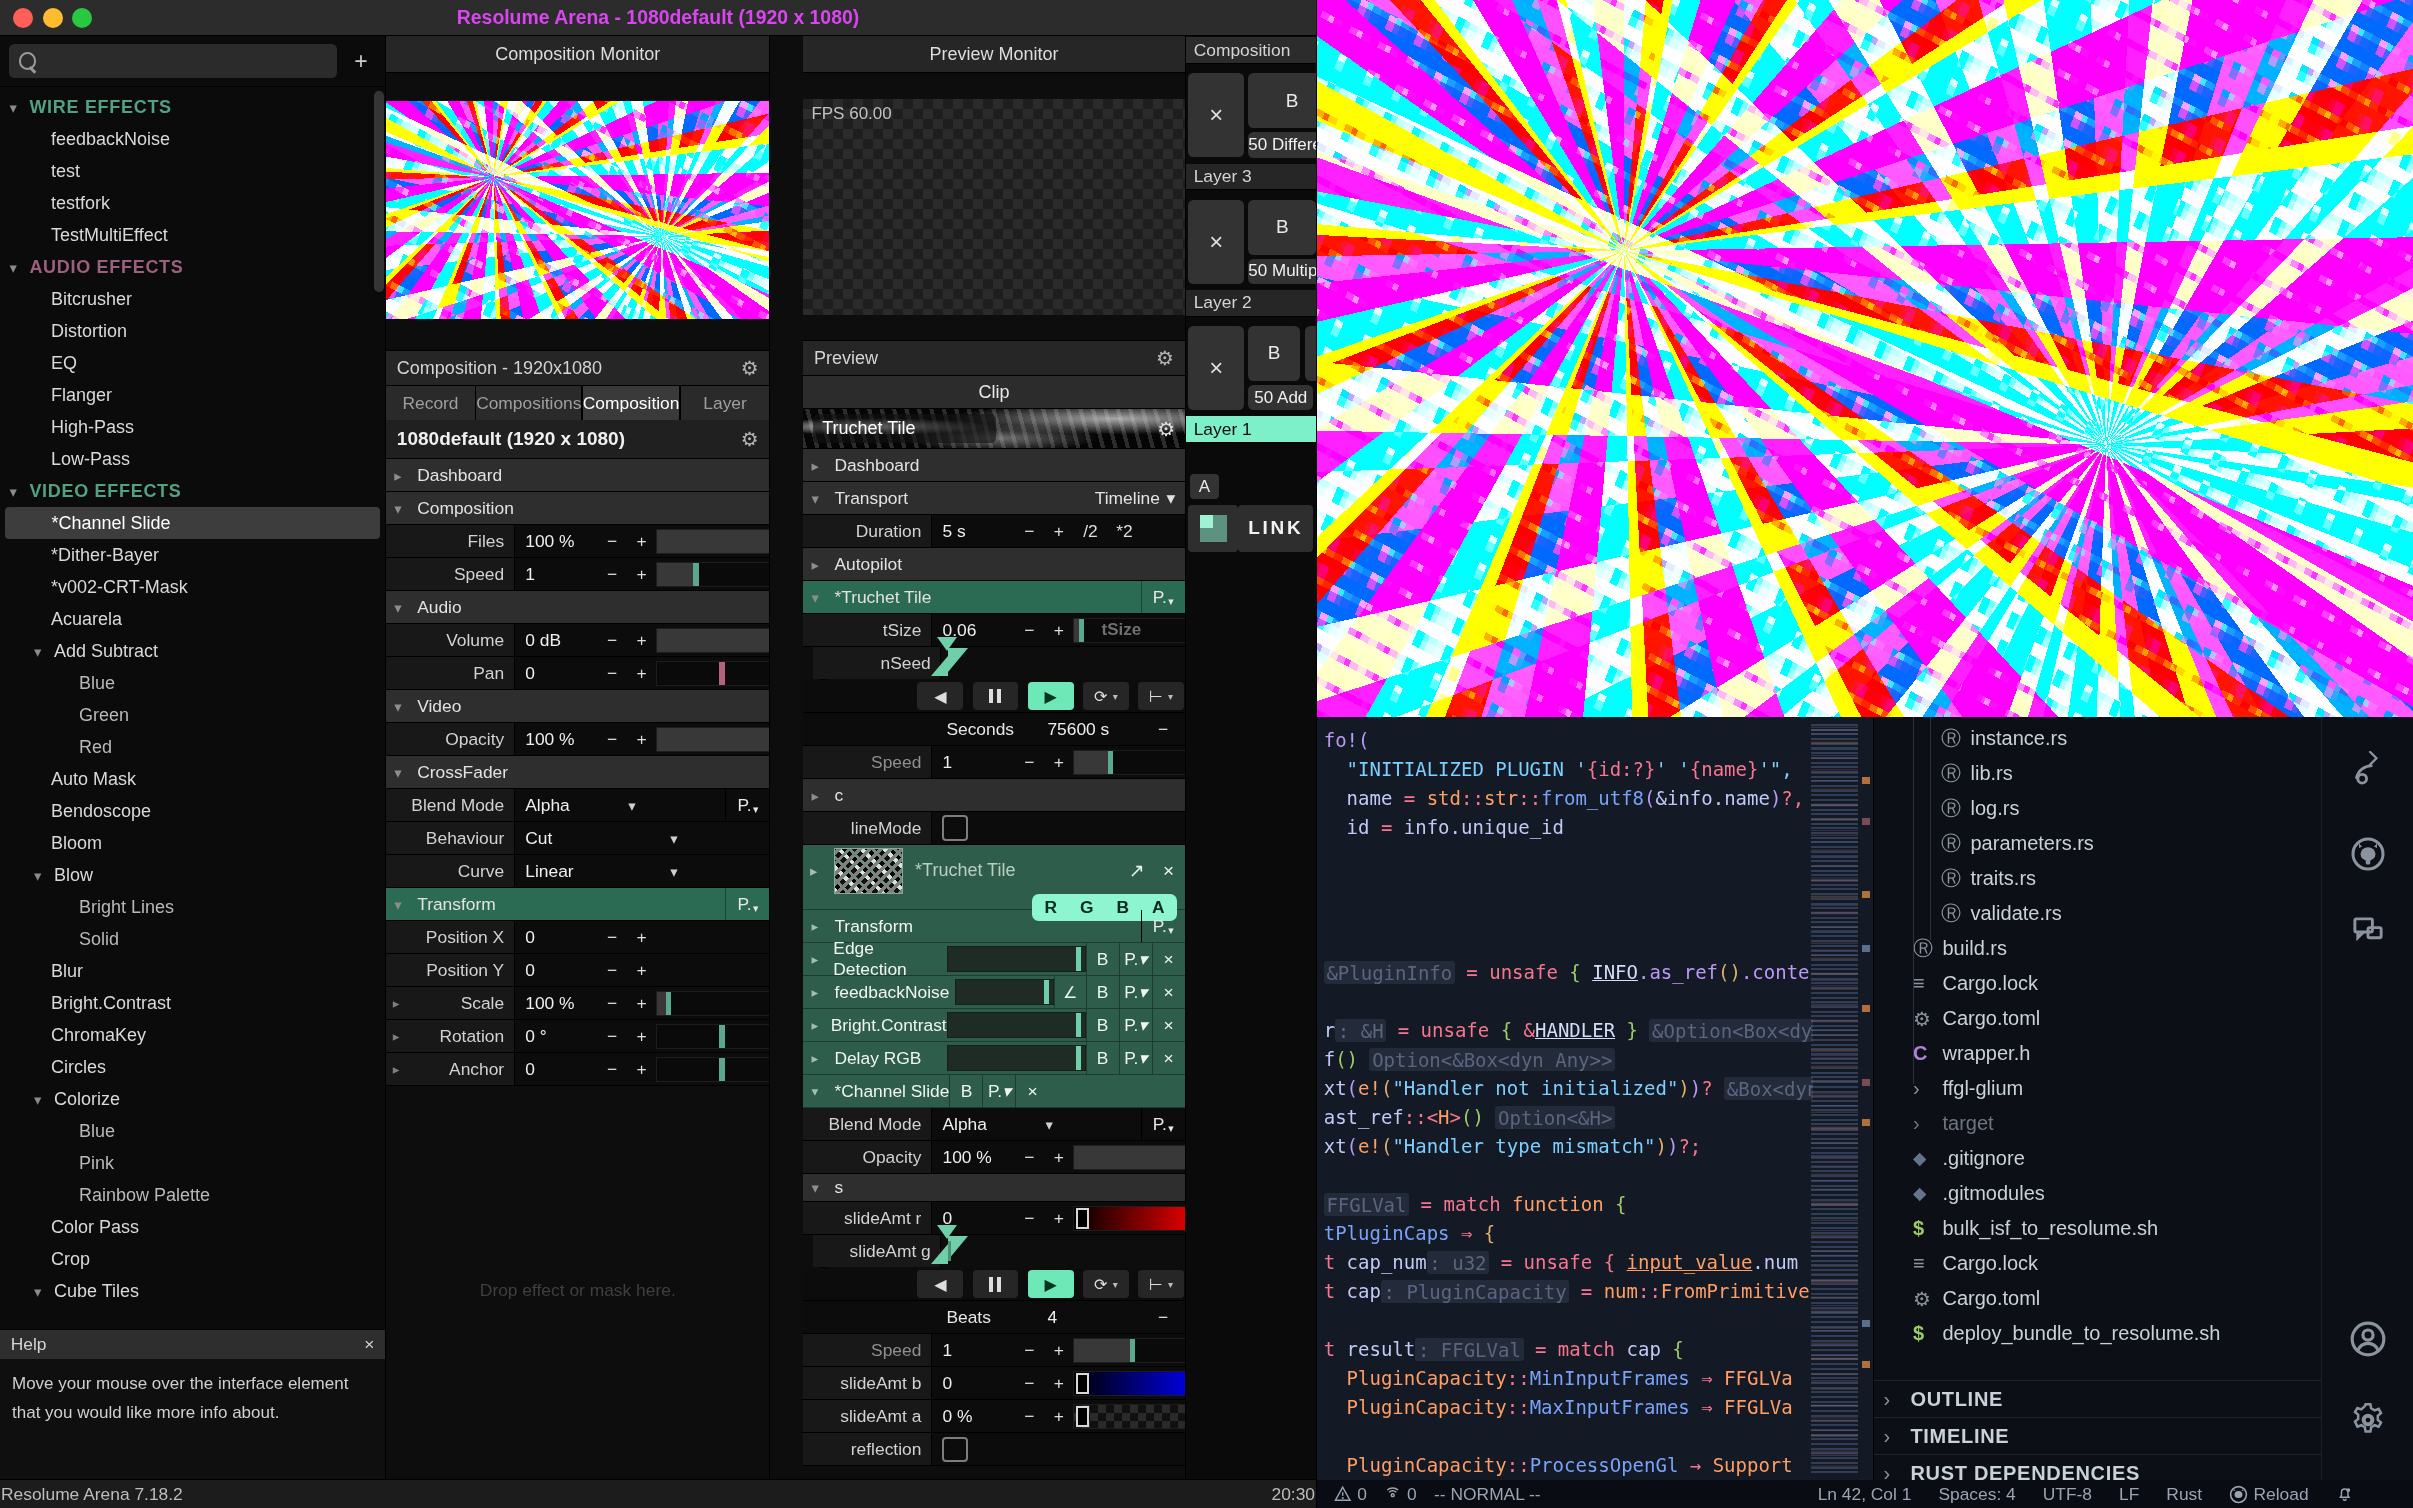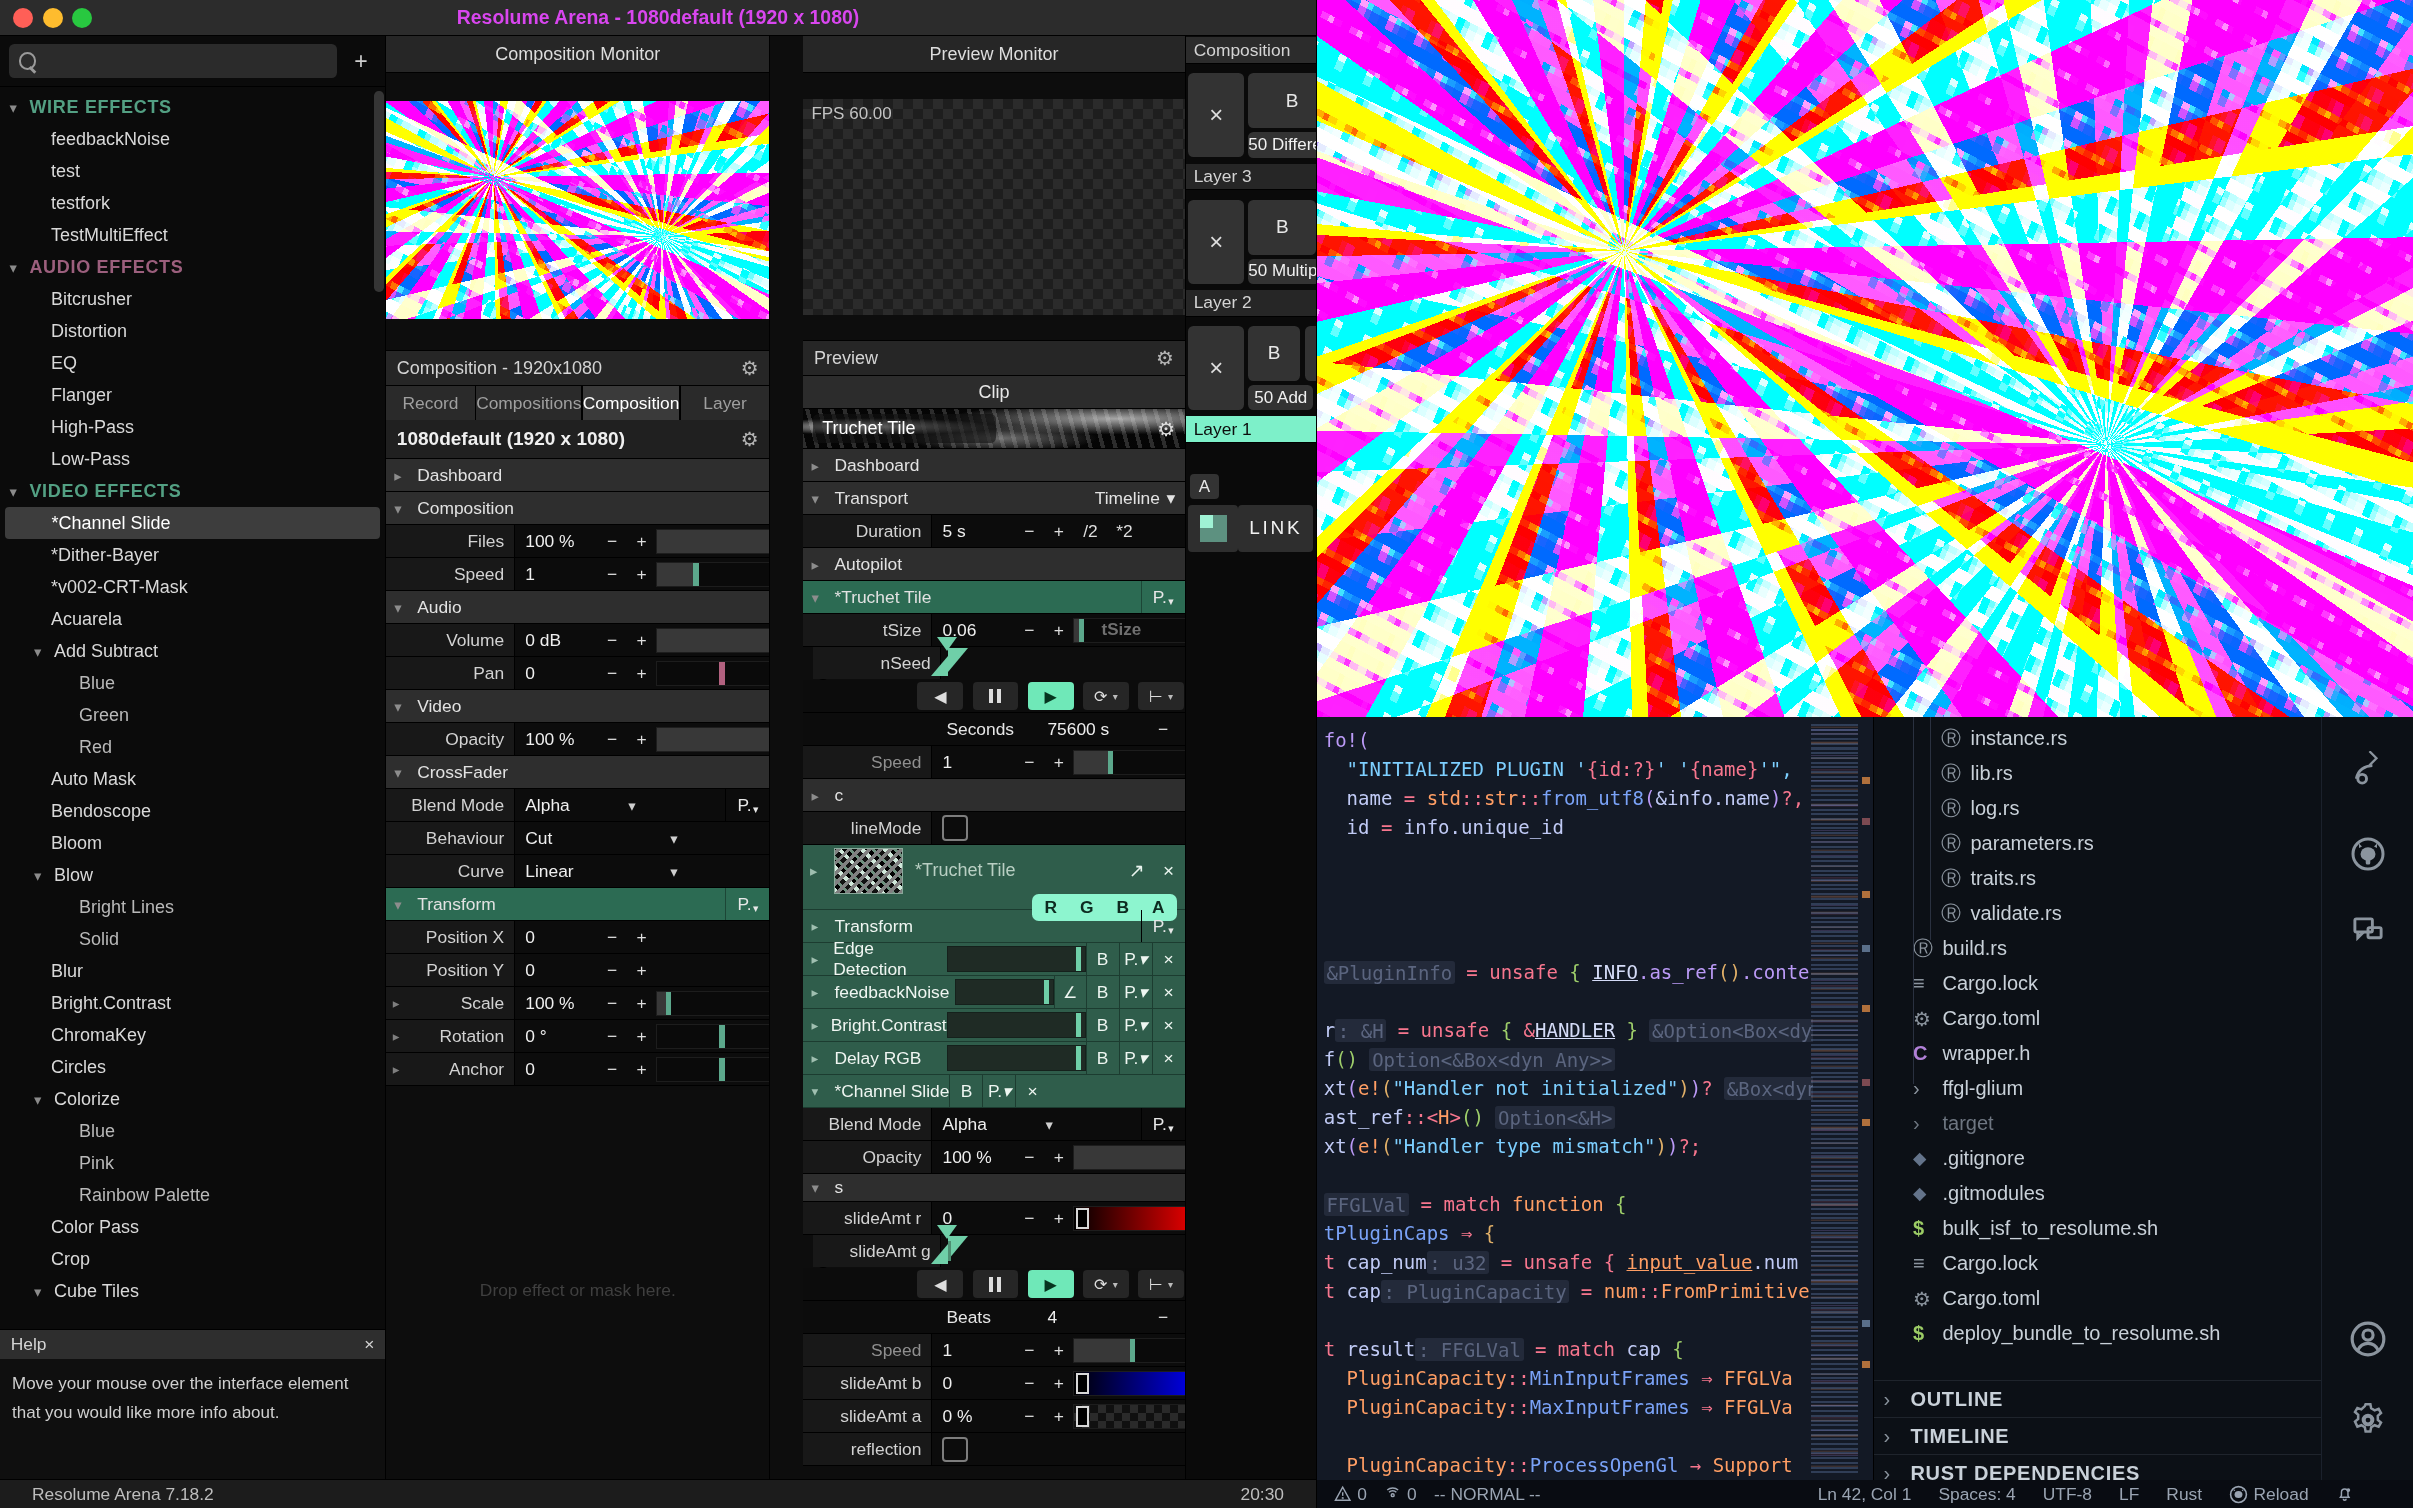--- a/index.html
+++ b/index.html
@@ -5,21 +5,21 @@
   html,body{margin:0;padding:0;background:#000;}
   .screen{position:relative;width:2413px;height:1508px;overflow:hidden;background:#000;
           font-family:"Liberation Sans", sans-serif;color:#d4d4d4;}
   
   .resolume{position:absolute;left:0;top:0;width:1316px;height:1508px;background:#0d0d0d;border-right:1.3px solid #000;}
   .titlebar{height:35px;background:#2c2c2c;display:flex;align-items:center;position:relative;border-bottom:1.3px solid #000;}
   .tl{width:20px;height:20px;border-radius:50%;margin-left:9.4px;display:inline-block;}
   .tl.r{background:#ff5f57;margin-left:13.4px;}.tl.y{background:#febc2e;}.tl.g{background:#28c840;}
   .wtitle{position:absolute;left:0;right:0;text-align:center;font-size:19.4px;font-weight:bold;color:#d946ef;}
   .res-body{display:flex;height:1443px;}
-  .res-status{height:29.5px;background:#1c1c1c;border-top:1.3px solid #000;display:flex;align-items:center;justify-content:space-between;font-size:17.4px;color:#bdbdbd;padding:0 32px;}
+  .res-status{height:29.5px;background:#1c1c1c;border-top:1.3px solid #000;display:flex;align-items:center;justify-content:space-between;font-size:17.4px;color:#bdbdbd;padding:0 1px;}
   
   .col-left{width:396px;background:#0b0b0b;display:flex;flex-direction:column;border-right:1.3px solid #000;position:relative;}
   .tabbar{height:38px;display:flex;background:#151515;gap:1.3px;}
   .mtab{flex:1;background:#242424;color:#aeaeae;font-size:18px;display:flex;align-items:center;justify-content:center;}
   .mtab.active{background:#3c3c3c;color:#fff;}
   .searchrow{height:50px;display:flex;align-items:center;padding:0 9.4px;gap:9.4px;border-bottom:1.3px solid #000;}
   .searchbox{flex:1;height:34px;background:#2b2b2b;border-radius:5.4px;display:flex;align-items:center;padding:0 9.4px;}
   .mag{width:13.4px;height:13.4px;border:2.7px solid #9a9a9a;border-radius:50%;position:relative;}
   .mag:after{content:"";position:absolute;width:2.7px;height:8px;background:#9a9a9a;left:10.7px;top:12px;transform:rotate(-45deg);}
   .plusbtn{width:29.5px;text-align:center;font-size:23px;color:#cfcfcf;}
@@ -145,21 +145,21 @@
   .lay-h{height:25.5px;background:#2c2c2c;display:flex;align-items:center;padding:0 8px;font-size:17.4px;margin-top:1.3px;border-bottom:1.3px solid #000;flex:none;}
   .lgroup{margin-top:9.4px;padding:0 2.7px;display:flex;gap:4px;flex:none;}
   .lx{width:56px;height:84px;background:#333;border-radius:5.4px;display:flex;align-items:center;justify-content:center;font-size:24px;color:#ddd;flex:none;}
   .lright{flex:1;display:flex;flex-direction:column;gap:4px;position:relative;}
   .lb{height:55px;background:#333;border-radius:5.4px;display:flex;align-items:center;justify-content:center;font-size:19px;color:#e8e8e8;margin-right:13.4px;}
   .sliver{position:absolute;right:-2.7px;top:0;width:10.7px;height:55px;background:#333;border-radius:5.4px 0 0 5.4px;}
   .lblend{height:25.5px;background:#333;border-radius:5.4px;display:flex;align-items:center;justify-content:center;font-size:17px;color:#f0f0f0;white-space:nowrap;overflow:hidden;}
   .llabel{height:25.5px;background:#262626;margin-top:6px;display:flex;align-items:center;padding:0 8px;font-size:17.4px;border-bottom:1.3px solid #000;flex:none;}
   .llabel.sel{background:#7df0c9;color:#0c0c0c;}
   .abtn{width:29.5px;height:25.5px;background:#333;border-radius:4px;margin:31px 0 0 4px;display:flex;align-items:center;justify-content:center;font-size:17px;color:#e8e8e8;flex:none;}
-  .xfrow{display:flex;gap:0;margin:5.4px 2.7px 0 2.7px;flex:none;}
+  .xfrow{display:flex;gap:0;margin:5.4px 2.7px 0 2.7px;flex:none;font-weight:bold;}
   .swatch{width:50px;height:47px;background:#2e2e2e;border-radius:4px;display:flex;align-items:center;justify-content:center;flex:none;}
   .swinner{width:27px;height:27px;background:#5d9180;position:relative;}
   .swinner:before{content:"";position:absolute;left:0;top:0;width:13.4px;height:13.4px;background:#9ff2d4;}
   .linkbtn{flex:1;height:47px;background:#2e2e2e;border-radius:4px;display:flex;align-items:center;justify-content:center;font-size:19px;letter-spacing:2.7px;color:#f2f2f2;}
   
   .output{position:absolute;left:1317px;top:0;width:1096px;height:717px;}
   .editor{position:absolute;left:1317px;top:717px;width:1096px;height:763px;background:#131925;overflow:hidden;}
   .code{position:absolute;left:0;top:0;bottom:0;width:489px;padding:9.4px 0 0 6.7px;font-family:"DejaVu Sans Mono", monospace;font-size:19px;line-height:29px;white-space:pre;color:#c0caf5;overflow:hidden;}
   .cl{height:29px;}
   .t-p{color:#bb9af7;}.t-b{color:#7dcfff;}.t-fn{color:#7aa2f7;}.t-r{color:#f7768e;}

